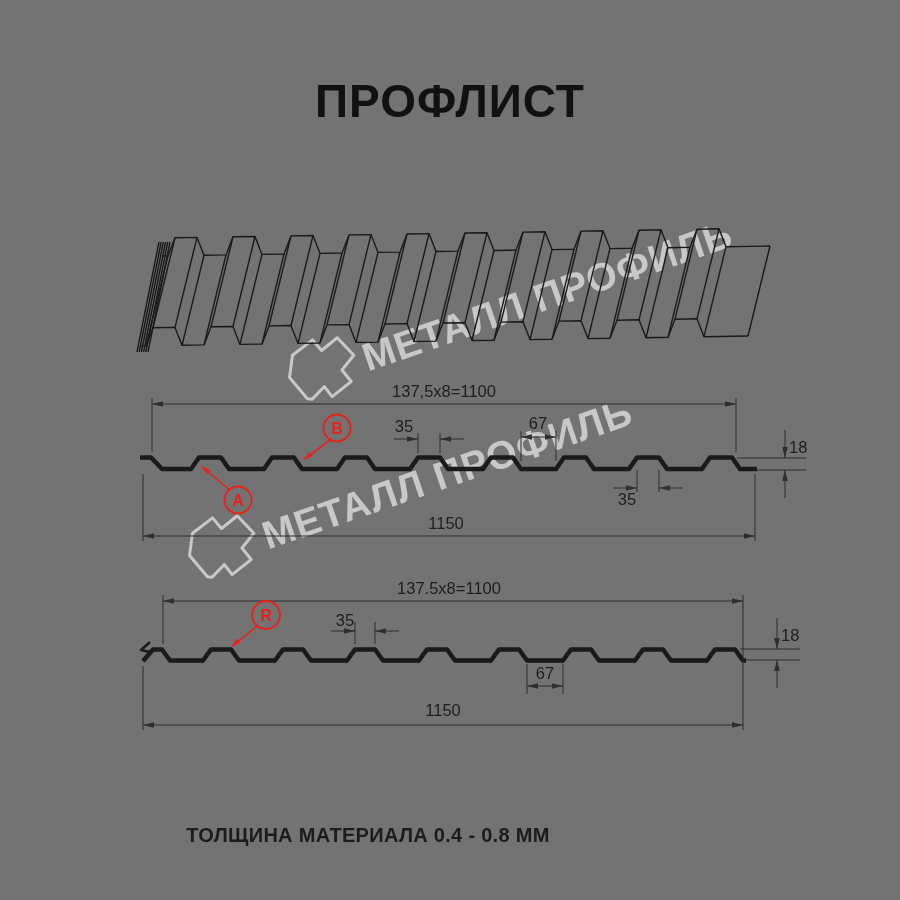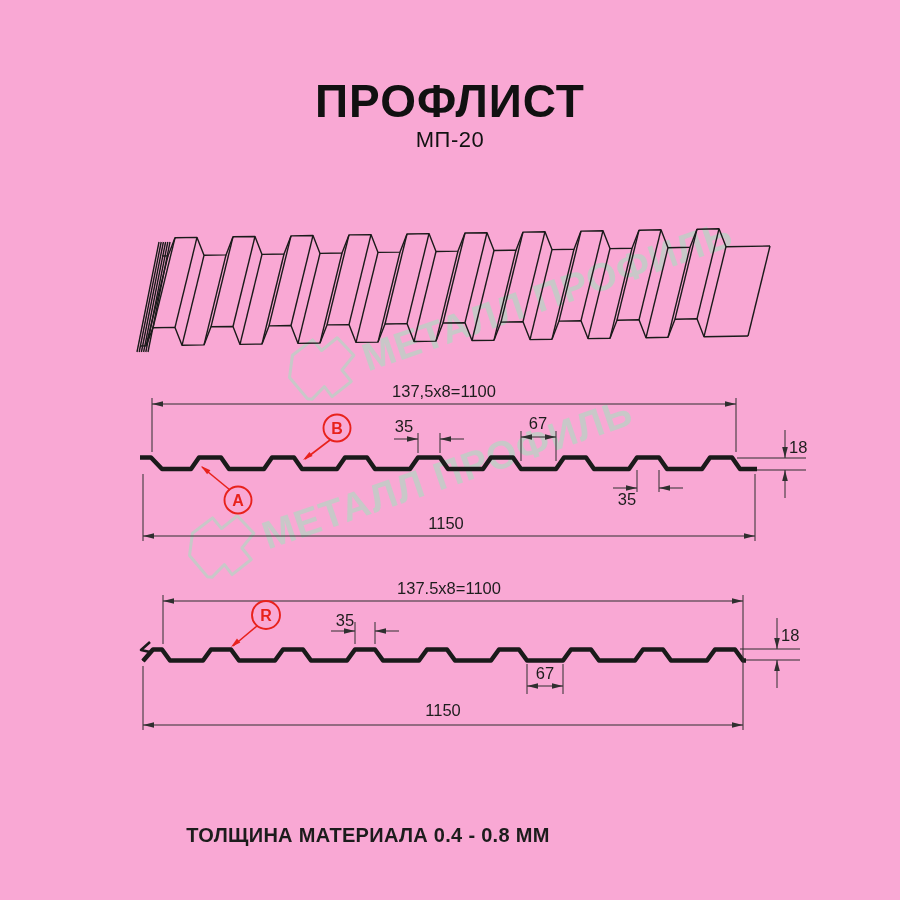--- a/index.html
+++ b/index.html
@@ -1,17 +1,17 @@
 <!DOCTYPE html>
 <html style="--line: #1a1a1a; --dim: #2f2f2f; --red: #e8221c; --watermark: #c8c8c8;"><head>
 <meta charset="utf-8">
 <style>
   :root{ --line:#1a1a1a; --dim:#2f2f2f; --red:#e8221c; --watermark:#c8c8c8; }
   html,body{margin:0;padding:0;background:#ffffff;}
-  #page{position:relative;width:900px;height:900px;background:#f9a8d4;overflow:hidden;
+  #page{position:relative;width:900px;height:900px;background:#737373;overflow:hidden;
         font-family:"Liberation Sans", sans-serif;}
   #title{position:absolute;top:74px;left:0;width:900px;text-align:center;
          font-size:46px;font-weight:bold;color:#111;letter-spacing:1px;}
   #subtitle{position:absolute;top:127px;left:0;width:900px;text-align:center;
             font-size:22px;font-weight:500;color:#111;letter-spacing:0.5px;}
   #footer-note{position:absolute;top:824px;left:0;width:736px;text-align:center;
                font-size:20px;font-weight:bold;color:#1c1c1c;letter-spacing:0.3px;}
   svg{position:absolute;left:0;top:0;}
   .thin{stroke:var(--dim);stroke-width:1;fill:none;}
   .thick{stroke:var(--line);stroke-width:4.5;fill:none;stroke-linejoin:round;}
@@ -25,21 +25,20 @@
   .dimtxt{font-size:16.5px;fill:#1d1d1d;}
   .wmlogo{stroke:var(--watermark);stroke-width:3;fill:none;stroke-linejoin:round;}
   .wmtxt{font-size:39px;font-weight:bold;fill:var(--watermark);letter-spacing:1px;}
 </style>
 </head>
 <body>
 
 <div id="page">
 
   <div id="title">ПРОФЛИСТ</div>
-  <div id="subtitle">МП-20</div>
 
   <svg id="draw" width="900" height="900" viewBox="0 0 900 900">
 
     <g transform="translate(298,402) rotate(-19)">
       <path class="wmlogo" d="M10,0 L0,-26 L10,-46 L34,-54 L39,-41 L58,-48 L68,-26 L52,-16 L57,-2 L34,6 L30,-6 L14,2 Z"></path>
       <text class="wmtxt" x="76" y="-6">МЕТАЛЛ ПРОФИЛЬ</text>
     </g>
 
     <g transform="translate(198,580) rotate(-19)">
       <path class="wmlogo" d="M10,0 L0,-26 L10,-46 L34,-54 L39,-41 L58,-48 L68,-26 L52,-16 L57,-2 L34,6 L30,-6 L14,2 Z"></path>

